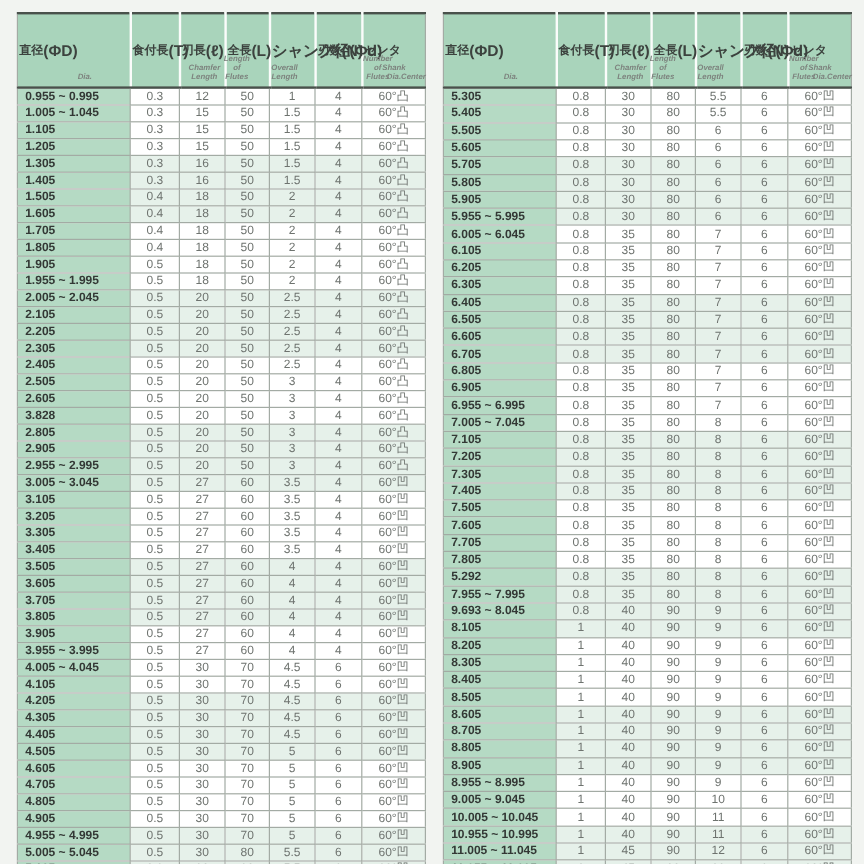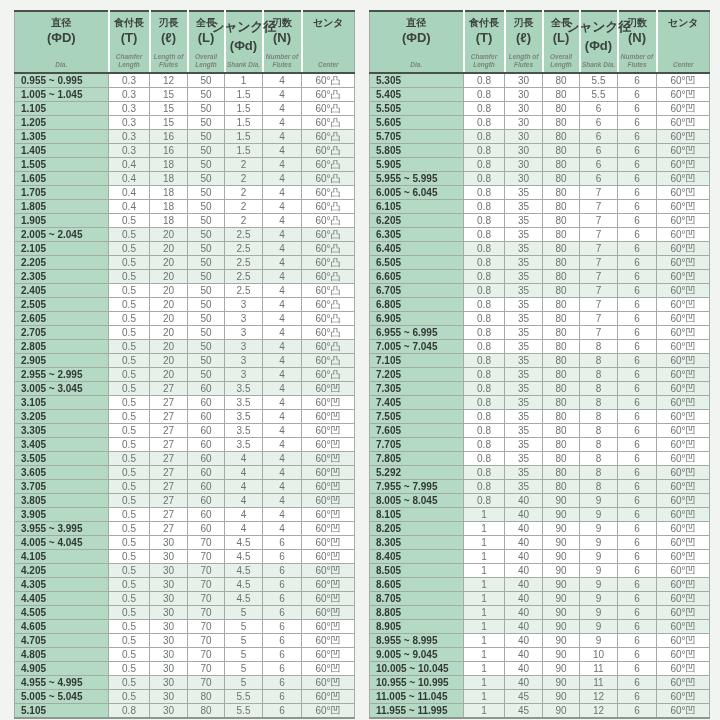--- a/index.html
+++ b/index.html
@@ -29,21 +29,21 @@
     border-right:2px solid #fbfcfb;
     border-bottom:2px solid #49514b;
     height:62px;
     padding:5px 1px 3px;
     box-sizing:border-box;
     vertical-align:top;
   }
   table.spec th:last-child{border-right:none;}
   .hw{
     height:100%;
-    display:flex;flex-direction:column;align-items:center;
+    display:flex;flex-direction:row;align-items:center;
   }
   .jp{
     font-size:10px;font-weight:bold;color:#3c423e;
     line-height:1.25;white-space:nowrap;
   }
   .sym{
     font-size:13px;font-weight:bold;color:#3c423e;
     line-height:1.2;white-space:nowrap;
   }
   th.c5 .jp{font-size:13px;letter-spacing:-0.3px;line-height:1.6;}
@@ -235,20 +235,29 @@
         </tr>
         <tr>
           <td class="dia">1.905</td>
           <td class="val">0.5</td>
           <td class="val">18</td>
           <td class="val">50</td>
           <td class="val">2</td>
           <td class="val">4</td>
           <td class="val">60°凸</td>
         </tr>
+        <tr>
+          <td class="dia">1.955 ~ 1.995</td>
+          <td class="val">0.5</td>
+          <td class="val">18</td>
+          <td class="val">50</td>
+          <td class="val">2</td>
+          <td class="val">4</td>
+          <td class="val">60°凸</td>
+        </tr>
         <tr class="alt">
           <td class="dia">2.005 ~ 2.045</td>
           <td class="val">0.5</td>
           <td class="val">20</td>
           <td class="val">50</td>
           <td class="val">2.5</td>
           <td class="val">4</td>
           <td class="val">60°凸</td>
         </tr>
         <tr class="alt">
@@ -299,21 +308,21 @@
         <tr>
           <td class="dia">2.605</td>
           <td class="val">0.5</td>
           <td class="val">20</td>
           <td class="val">50</td>
           <td class="val">3</td>
           <td class="val">4</td>
           <td class="val">60°凸</td>
         </tr>
         <tr>
-          <td class="dia">2.705</td>
+          <td class="dia">3.828</td>
           <td class="val">0.5</td>
           <td class="val">20</td>
           <td class="val">50</td>
           <td class="val">3</td>
           <td class="val">4</td>
           <td class="val">60°凸</td>
         </tr>
         <tr class="alt">
           <td class="dia">2.805</td>
           <td class="val">0.5</td>
@@ -888,21 +897,21 @@
         <tr class="alt">
           <td class="dia">7.955 ~ 7.995</td>
           <td class="val">0.8</td>
           <td class="val">35</td>
           <td class="val">80</td>
           <td class="val">8</td>
           <td class="val">6</td>
           <td class="val">60°凹</td>
         </tr>
         <tr class="alt">
-          <td class="dia">8.005 ~ 8.045</td>
+          <td class="dia">9.693 ~ 8.045</td>
           <td class="val">0.8</td>
           <td class="val">40</td>
           <td class="val">90</td>
           <td class="val">9</td>
           <td class="val">6</td>
           <td class="val">60°凹</td>
         </tr>
         <tr class="alt">
           <td class="dia">8.105</td>
           <td class="val">1</td>

